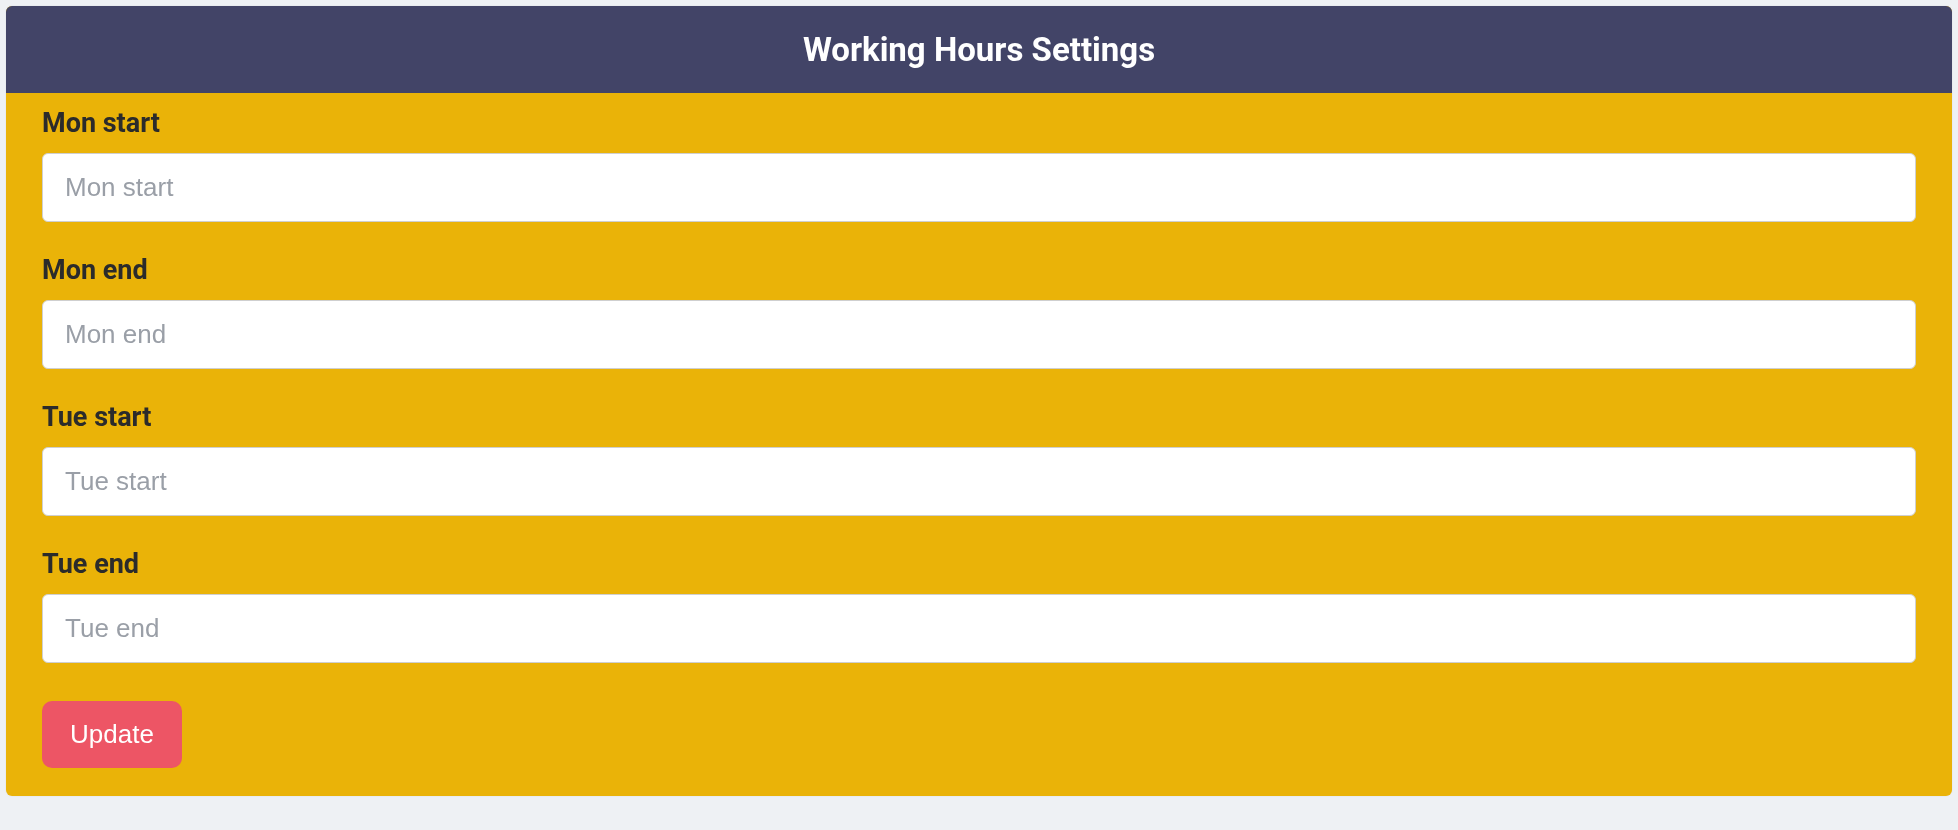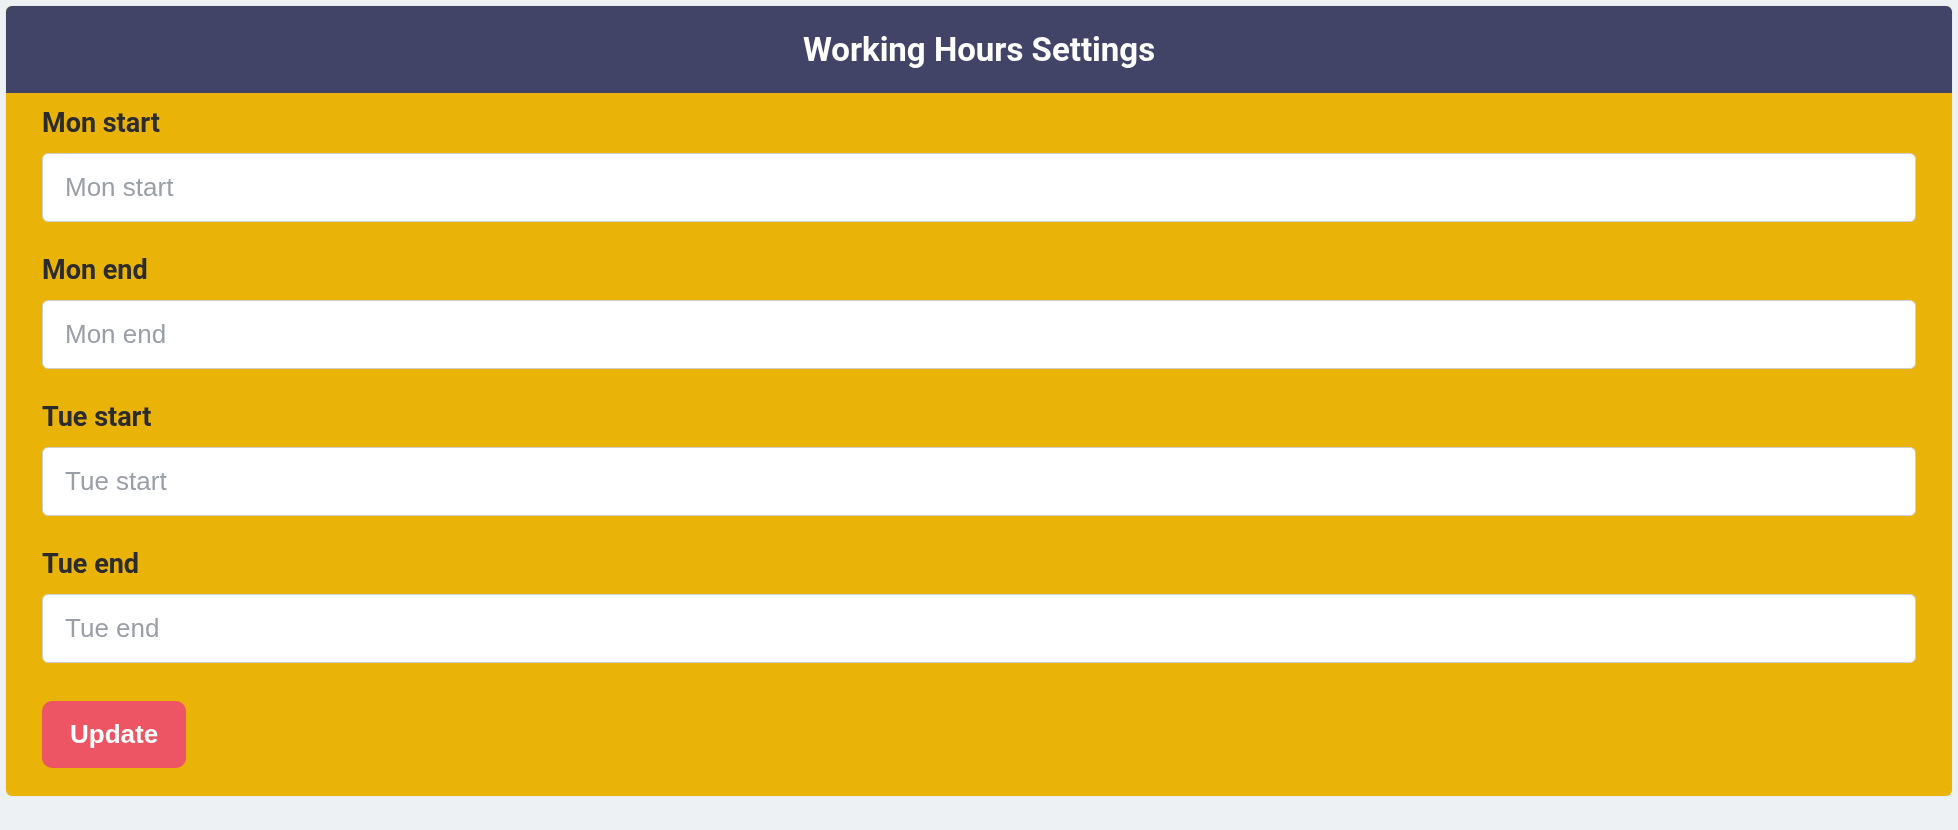--- a/index.html
+++ b/index.html
@@ -54,21 +54,21 @@
     .form-input::placeholder {
       color: #9a9fa7;
     }
     .btn-update {
       background-color: #ed5565;
       color: #ffffff;
       border: none;
       border-radius: 10px;
       padding: 18px 28px;
       font-size: 26px;
-      font-weight: 700;
+      font-weight: 400;
       cursor: pointer;
       margin-top: 6px;
     }
   </style>
 </head>
 <body>
 
 <div class="card">
   <div class="card-header">Working Hours Settings</div>
   <div class="card-body">

